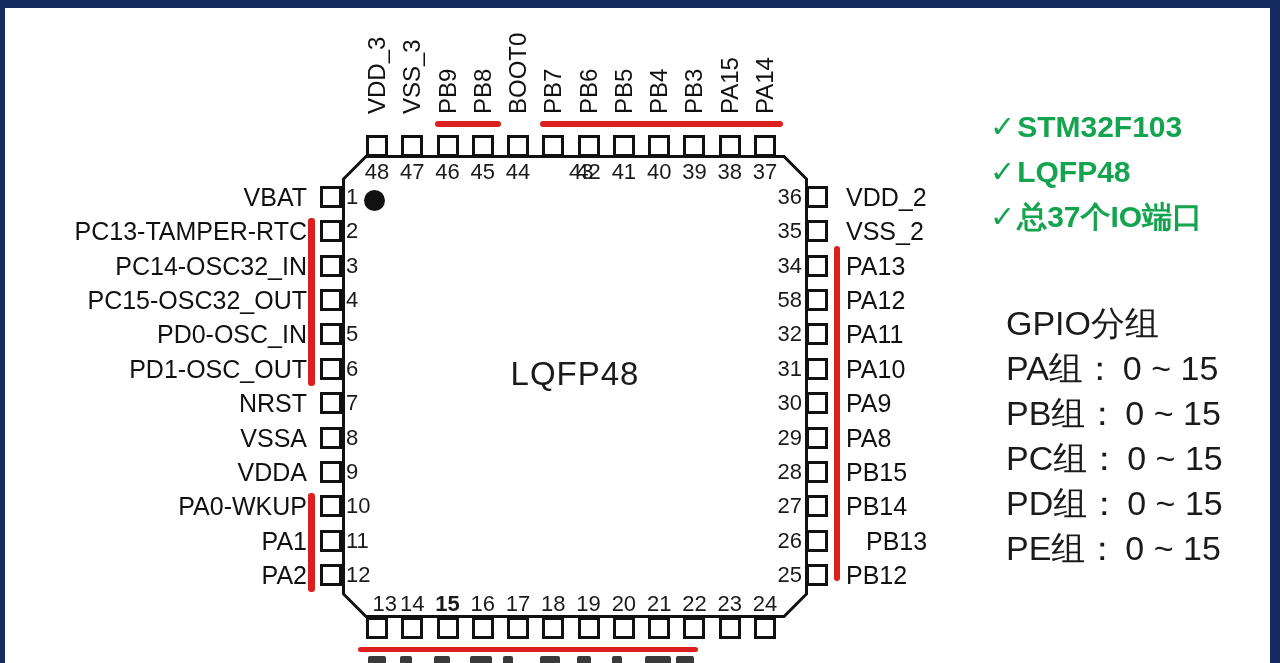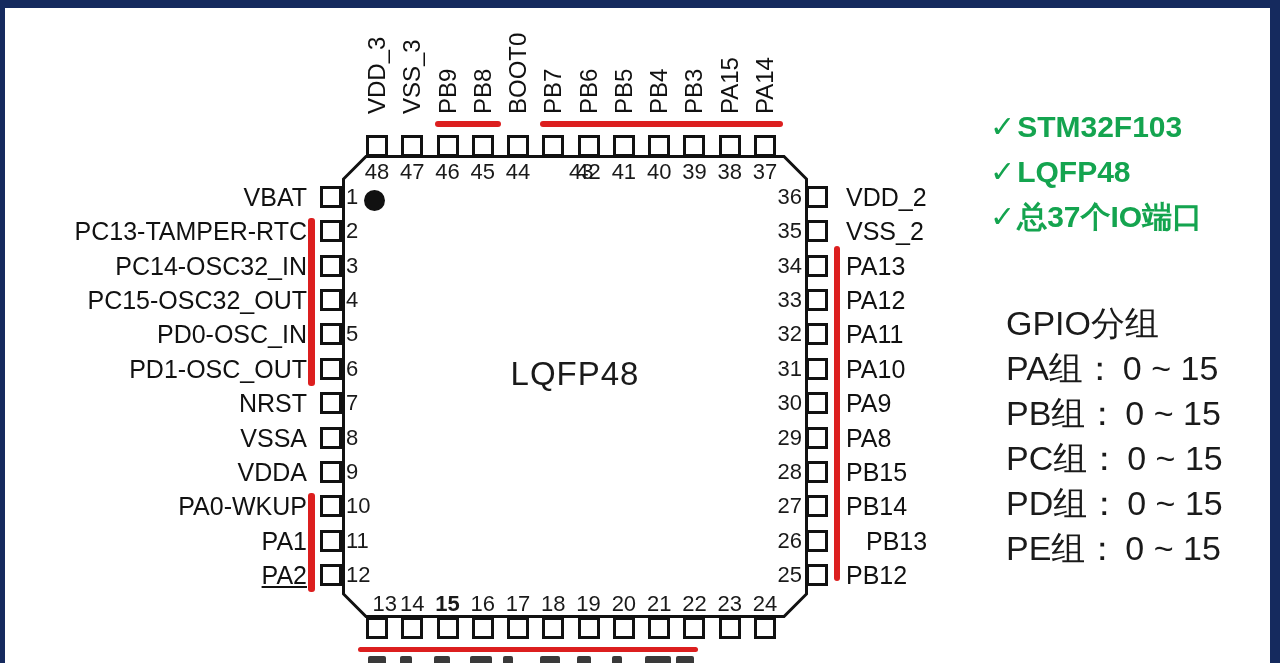--- a/index.html
+++ b/index.html
@@ -175,32 +175,32 @@
     <div class="pnum" style="left: 346px; top: 459.88px;">9</div>
     <div class="plabel plabel-left" style="top: 456.88px;">VDDA</div>
     <div class="pad" style="left: 320px; top: 495.24px;"></div>
     <div class="pnum" style="left: 346px; top: 494.24px;">10</div>
     <div class="plabel plabel-left" style="top: 491.24px;">PA0-WKUP</div>
     <div class="pad" style="left: 320px; top: 529.6px;"></div>
     <div class="pnum" style="left: 346px; top: 528.6px;">11</div>
     <div class="plabel plabel-left" style="top: 525.6px;">PA1</div>
     <div class="pad" style="left: 320px; top: 563.96px;"></div>
     <div class="pnum" style="left: 346px; top: 562.96px;">12</div>
-    <div class="plabel plabel-left" style="top: 559.96px; text-decoration: underline;">PA2</div>
+    <div class="plabel plabel-left" style="top: 559.96px;">PA2</div>
     <div class="pad" style="left: 806px; top: 186px;"></div>
     <div class="pnum pnum-r" style="left: 750px; top: 185px;">36</div>
     <div class="plabel plabel-right" style="left: 846px; top: 182px;">VDD_2</div>
     <div class="pad" style="left: 806px; top: 220.36px;"></div>
     <div class="pnum pnum-r" style="left: 750px; top: 219.36px;">35</div>
     <div class="plabel plabel-right" style="left: 846px; top: 216.36px;">VSS_2</div>
     <div class="pad" style="left: 806px; top: 254.72px;"></div>
     <div class="pnum pnum-r" style="left: 750px; top: 253.72px;">34</div>
     <div class="plabel plabel-right" style="left: 846px; top: 250.72px;">PA13</div>
     <div class="pad" style="left: 806px; top: 289.08px;"></div>
-    <div class="pnum pnum-r" style="left: 750px; top: 288.08px;">33</div>
+    <div class="pnum pnum-r" style="left: 750px; top: 288.08px;">58</div>
     <div class="plabel plabel-right" style="left: 846px; top: 285.08px;">PA12</div>
     <div class="pad" style="left: 806px; top: 323.44px;"></div>
     <div class="pnum pnum-r" style="left: 750px; top: 322.44px;">32</div>
     <div class="plabel plabel-right" style="left: 846px; top: 319.44px;">PA11</div>
     <div class="pad" style="left: 806px; top: 357.8px;"></div>
     <div class="pnum pnum-r" style="left: 750px; top: 356.8px;">31</div>
     <div class="plabel plabel-right" style="left: 846px; top: 353.8px;">PA10</div>
     <div class="pad" style="left: 806px; top: 392.16px;"></div>
     <div class="pnum pnum-r" style="left: 750px; top: 391.16px;">30</div>
     <div class="plabel plabel-right" style="left: 846px; top: 388.16px;">PA9</div>

